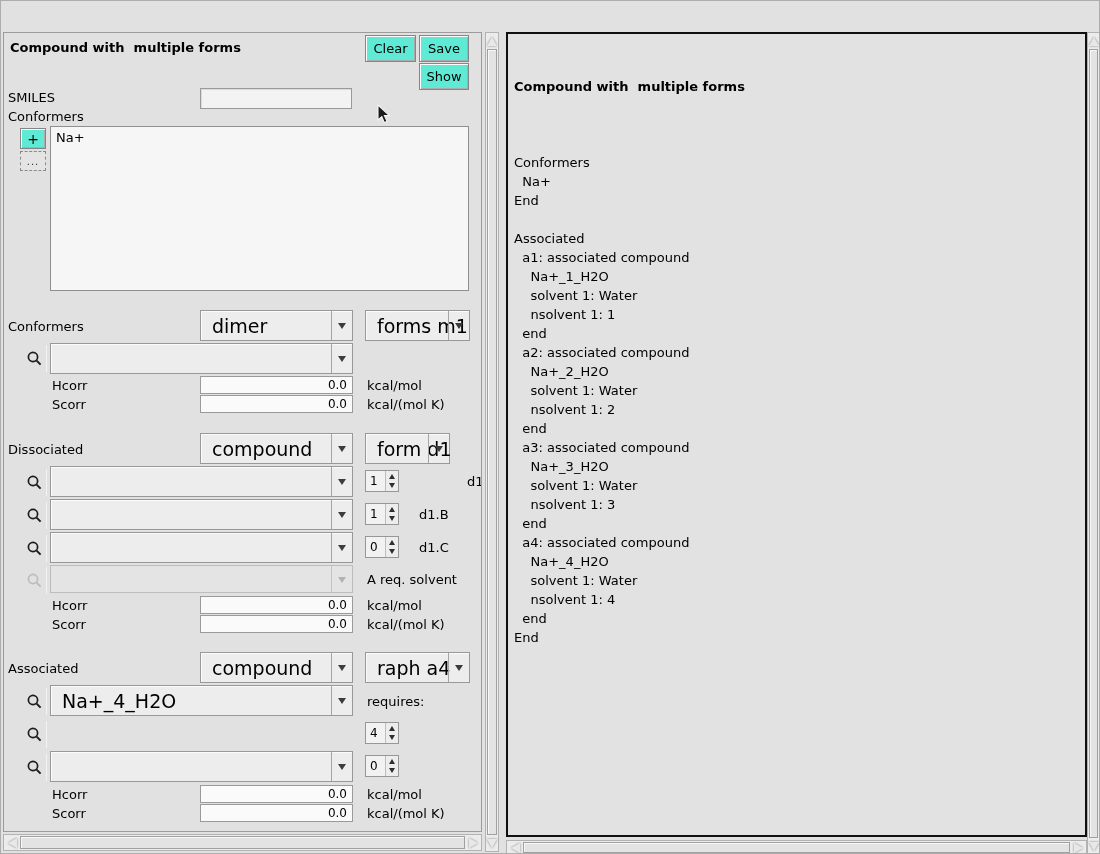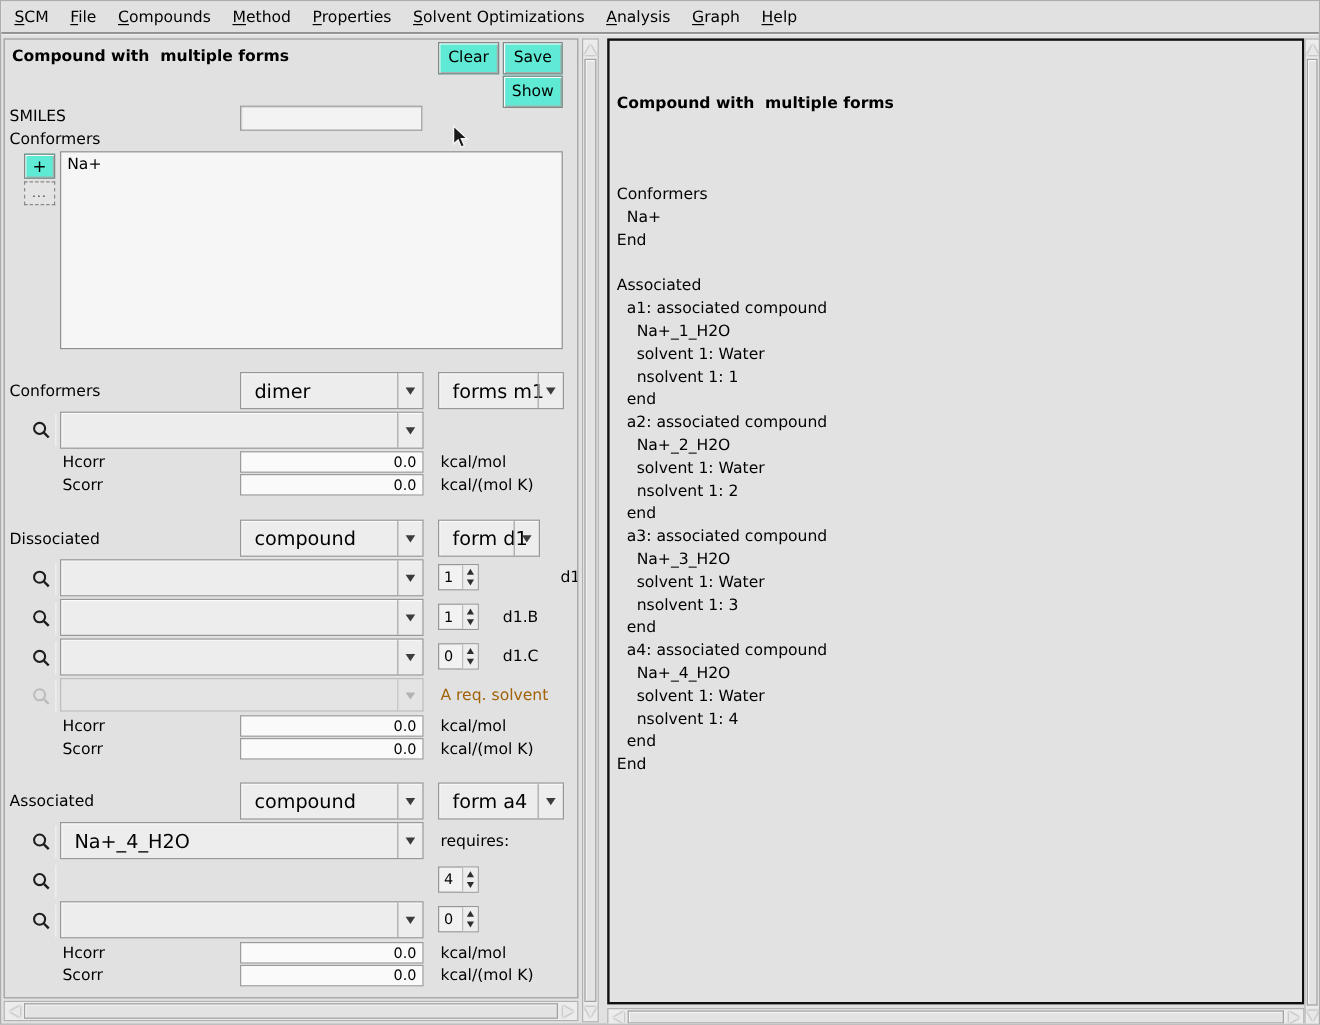--- a/index.html
+++ b/index.html
@@ -30,21 +30,21 @@
     position:absolute;left:505px;top:31px;width:581px;height:805px;
     border:2px solid #101010;background:#e2e2e2;
     padding:5px 4px 0 6px;overflow:hidden;
     font-size:13px;line-height:19px;white-space:pre;
   }
   .out-title{font-weight:bold;white-space:pre;min-height:19px;}
   .out-line{white-space:pre;min-height:19px;}
   
   .lbl{position:absolute;font-size:13px;white-space:pre;}
   .lbl.bold{font-weight:bold;}
-  .lbl.gray{color:#a16207;}
+  .lbl.gray{color:#000000;}
   .btn{
     position:absolute;background:#5eead4;border:1px solid #868686;
     box-shadow:inset 1px 1px 0 #fbfbfb,inset -1px -1px 0 #acacac;
     display:flex;align-items:center;justify-content:center;
     font-size:13px;cursor:default;
   }
   .btn-dotted{
     position:absolute;background:#e4e4e4;border:1px dashed #8a8a8a;
     display:flex;align-items:center;justify-content:center;
     font-size:10px;letter-spacing:1px;color:#333;cursor:default;
@@ -57,21 +57,21 @@
     position:absolute;background:#f6f6f6;border:1px solid #8f8f8f;
     font-size:13px;padding:2px 0 0 5px;overflow:hidden;
   }
   .list-item{white-space:pre;line-height:17px;}
   .combo{
     position:absolute;height:31px;background:#ededed;border:1px solid #989898;
     box-shadow:inset 1px 1px 0 rgba(255,255,255,.75);cursor:default;
   }
   .combo .combo-text{
     position:absolute;left:11px;top:50%;transform:translateY(-50%);
-    font-size:16px;white-space:pre;
+    font-size:19px;white-space:pre;
   }
   .combo .combo-btn{
     position:absolute;right:0;top:0;bottom:0;width:21px;
     border-left:1px solid #a5a5a5;
     display:flex;align-items:center;justify-content:center;
   }
   .arr-down{width:0;height:0;border:4px solid transparent;border-top:6px solid #3c3c3c;margin-top:5px;}
   .combo.disabled{background:#e4e4e4;border-color:#bdbdbd;box-shadow:none;}
   .combo.disabled .combo-btn{border-left-color:#c4c4c4;}
   .combo.disabled .arr-down{border-top-color:#b3b3b3;}
@@ -108,31 +108,20 @@
   .tri-down{width:0;height:0;border-left:5px solid transparent;border-right:5px solid transparent;border-top:9px solid #e8e8e8;filter:drop-shadow(0 0 1px #838383);}
   .tri-left{width:0;height:0;border-top:5px solid transparent;border-bottom:5px solid transparent;border-right:9px solid #e8e8e8;filter:drop-shadow(0 0 1px #838383);}
   .tri-right{width:0;height:0;border-top:5px solid transparent;border-bottom:5px solid transparent;border-left:9px solid #e8e8e8;filter:drop-shadow(0 0 1px #838383);}
   #cursor{position:absolute;left:376px;top:103px;pointer-events:none;}
 </style>
 </head>
 <body>
 
 <div id="window">
 
-  <div id="menubar">
-      <div class="menu-item"><u>S</u>CM</div>
-      <div class="menu-item"><u>F</u>ile</div>
-      <div class="menu-item"><u>C</u>ompounds</div>
-      <div class="menu-item"><u>M</u>ethod</div>
-      <div class="menu-item"><u>P</u>roperties</div>
-      <div class="menu-item"><u>S</u>olvent Optimizations</div>
-      <div class="menu-item"><u>A</u>nalysis</div>
-      <div class="menu-item"><u>G</u>raph</div>
-      <div class="menu-item"><u>H</u>elp</div>
-    </div>
 
   <div id="left-area">
 
     <div class="lbl bold" style="left:6px;top:7px;">Compound with  multiple forms</div>
 
     <div class="btn" style="left:361px;top:2px;width:51px;height:27px;">Clear</div>
     <div class="btn" style="left:415px;top:2px;width:50px;height:27px;">Save</div>
     <div class="btn" style="left:415px;top:30px;width:50px;height:27px;">Show</div>
 
     <div class="lbl" style="left:4px;top:57px;">SMILES</div>
@@ -276,21 +265,21 @@
     <div class="unit" style="left:363px;top:584px;">kcal/(mol K)</div>
 
     <div class="lbl" style="left:4px;top:628px;">Associated</div>
     <div class="combo" style="left:196px;top:619px;width:153px;">
       <span class="combo-text">compound</span>
       <span class="combo-btn">
           <i class="arr-down"></i>
         </span>
     </div>
     <div class="combo" style="left:361px;top:619px;width:105px;">
-      <span class="combo-text">form a4</span>
+      <span class="combo-text">raph a4</span>
       <span class="combo-btn">
           <i class="arr-down"></i>
         </span>
     </div>
 
     <div class="search" style="left:18px;top:655px;">
       <svg width="17" height="17" viewBox="0 0 17 17">
           <circle cx="7" cy="7" r="4.6" fill="none" stroke="currentColor" stroke-width="1.7"></circle>
           <line x1="10.6" y1="10.6" x2="14.6" y2="14.6" stroke="currentColor" stroke-width="2"></line>
         </svg>

